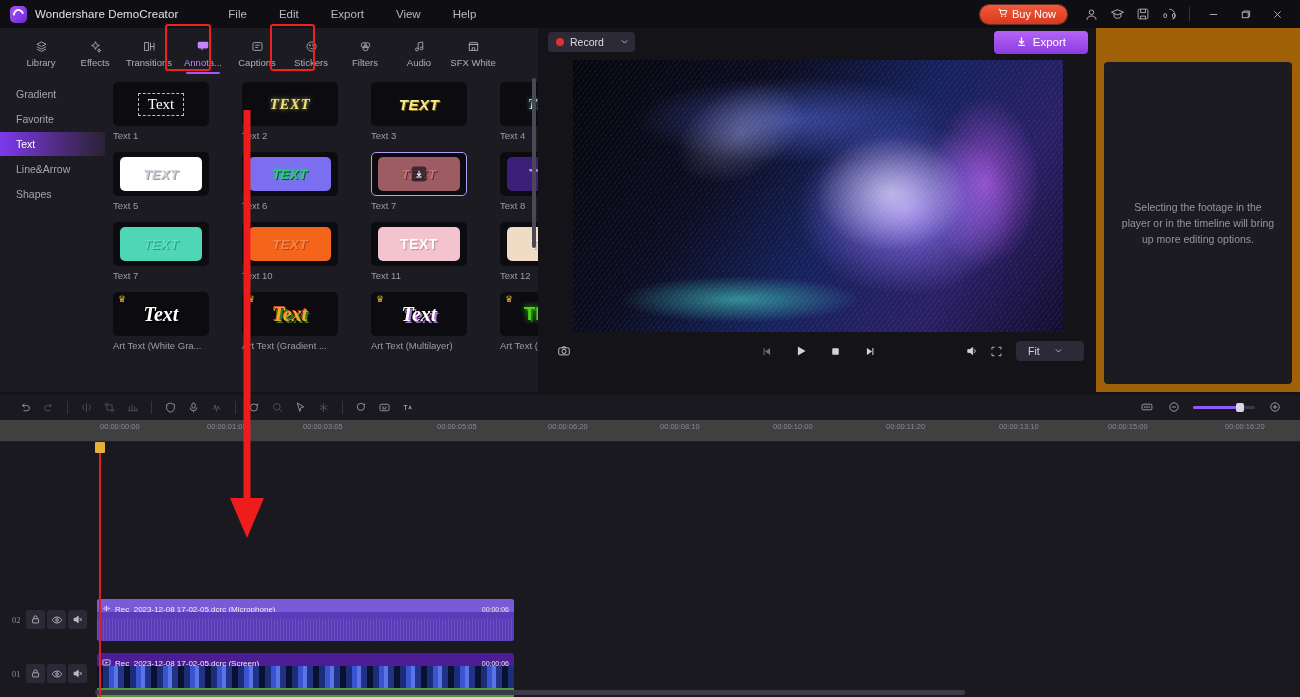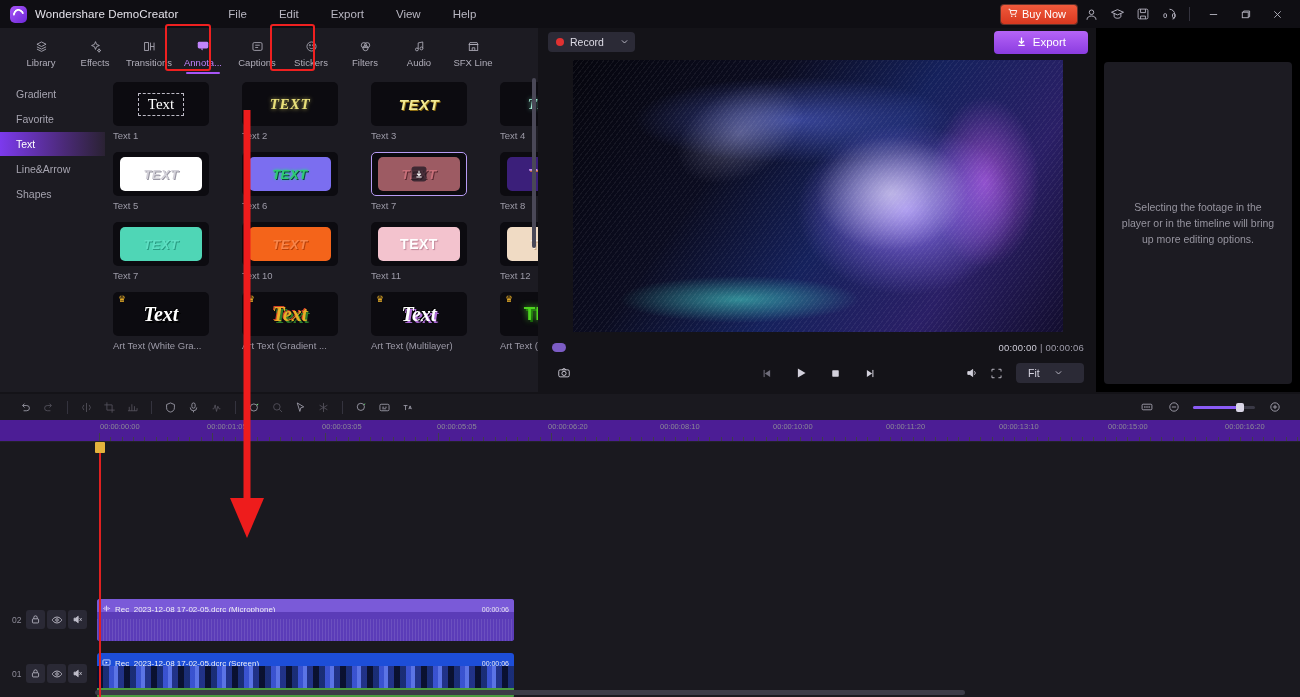--- a/index.html
+++ b/index.html
@@ -31,22 +31,22 @@
   .app-name { font-size:11.5px; color:#e4e2ea; margin-right:34px; letter-spacing:.1px;}
   .menu { display:flex; gap:0px; }
   .menu-item { font-size:11.5px; color:#b9b7c2; padding:3px 16px; border-radius:3px; cursor:default;}
   .proj-title {
     position:absolute; left:0; right:0; text-align:center;
     font-size:11.5px; color:#cfcdd8; pointer-events:none;
   }
   .tb-right { margin-left:auto; display:flex; align-items:center; gap:2px; padding-right:2px; z-index:2;}
   .buy-now {
     background:linear-gradient(180deg,#f05a3c,#d8381f);
-    color:#fff; font-size:11px; border-radius:3px; padding:3px 11px 4px 7px;
-    display:flex; align-items:center; gap:4px; cursor:pointer;
+    color:#fff; font-size:11px; border-radius:9px; padding:3px 11px 4px 18px;
+    display:flex; align-items:center; gap:4px; margin-right:10px; cursor:pointer;
     box-shadow:0 0 0 1px rgba(255,120,90,.35);
   }
   .ticon {
     width:24px; height:22px; display:flex; align-items:center; justify-content:center;
     color:#b5b3c0; cursor:pointer; border-radius:3px;
   }
   .ticon svg{ display:block; }
   .win-sep{ width:1px;height:14px;background:#34333e;margin:0 6px;}
   .wbtn{ width:30px; height:26px; display:flex;align-items:center;justify-content:center; color:#b5b3c0; cursor:pointer;}
 
@@ -141,47 +141,47 @@
   .times b{ color:#cdcbd6; font-weight:normal;}
   .prow2{ height:30px; display:flex; align-items:center; color:#c9c7d3;}
   .pbtn{ width:24px;height:22px; display:flex;align-items:center;justify-content:center; cursor:pointer; color:#d3d1dc;}
   .pcenter{ position:absolute; left:50%; transform:translateX(-50%); display:flex; gap:10px; }
   .fitsel{
     margin-left:8px; background:#2b2a36; border-radius:4px; font-size:10.5px; color:#d6d4e0;
     padding:4px 6px 4px 12px; display:flex; align-items:center; gap:14px; width:68px; cursor:pointer;
   }
 
   
-  .rightpanel{ width:204px; flex:0 0 204px; background:#000000; padding:34px 8px 8px 8px;}
+  .rightpanel{ width:204px; flex:0 0 204px; background:#a16207; padding:34px 8px 8px 8px;}
   .rp-inner{
     background:#1c1b22; border-radius:4px; height:100%; display:flex; align-items:center;
     justify-content:center; padding:0 16px;
   }
   .rp-text{ font-size:10.5px; color:#96949f; text-align:center; line-height:1.55;}
 
   
   .timeline{ flex:0 0 305px; background:#1a191f; display:flex; flex-direction:column; border-top:2px solid #141318;}
   .tl-tools{ height:26px; display:flex; align-items:center; padding:0 14px; gap:0; }
   .tlic{ width:23px;height:20px; display:flex;align-items:center;justify-content:center; color:#a3a1ae; cursor:pointer; border-radius:3px; position:relative;}
   .tlic.dis{ color:#55535e;}
   .tsep{ width:1px;height:13px;background:#34333e;margin:0 7px;}
   .tl-right{ margin-left:auto; display:flex; align-items:center; gap:4px;}
   .zslider{ width:62px; height:3px; background:#3a3946; border-radius:2px; position:relative; margin:0 4px;}
   .zslider .fill{ position:absolute;left:0;top:0;bottom:0;width:46px;background:#8b5cf6;border-radius:2px;}
   .zslider .knob{ position:absolute; left:43px; top:-3px; width:8px;height:9px;border-radius:2px;background:#d9d5e6;}
 
-  .ruler{ height:22px; background:#4c1d95; position:relative; overflow:hidden; border-bottom:1px solid #232229;text-decoration:underline;}
+  .ruler{ height:22px; background:#404040; position:relative; overflow:hidden; border-bottom:1px solid #232229;text-decoration:underline;}
   .r-label{ position:absolute; top:2px; font-size:7.5px; color:#8b8996; white-space:nowrap;}
   .r-tick{ position:absolute; bottom:0; width:1px; background:#3f3e4a;}
   .tracks{ flex:1 1 auto; position:relative; overflow:hidden;}
   .tl-left-col{ position:absolute; left:0; top:0; bottom:0; width:95px; background:#1a191f; z-index:3;}
   .thead{ position:absolute; left:0; width:95px; display:flex; align-items:center; gap:2px; padding-left:12px;}
   .th-ic{ width:19px;height:19px;border-radius:3px; display:flex;align-items:center;justify-content:center; color:#bfbdc9; cursor:pointer;}
   .th-ic.box{ background:#2a2935;}
-  .tname{ font-size:8.5px; color:#8f8d9a; width:12px;}
+  .tname{ font-size:8.5px; color:#8f8d9a; width:12px;font-family:Liberation Serif, serif;}
   .clip{ position:absolute; border-radius:3px; overflow:hidden; cursor:pointer;}
   .clip-hdr{ height:21px; display:flex; align-items:center; padding:0 5px; font-size:8px; color:#f0eff4; gap:4px;}
   .clip-dur{ margin-left:auto; font-size:7px; color:#e7e5ee;}
   .audio-body{ position:absolute; left:0;right:0;top:13px;bottom:0; background:#5b3cb8;}
   .audio-wave{ position:absolute; left:0;right:0;bottom:0;height:22px;
      background:repeating-linear-gradient(90deg, rgba(255,255,255,.10) 0 1px, rgba(255,255,255,0) 1px 3px);}
   .vid-body{ position:absolute; left:0;right:0;top:13px;bottom:0; background:#0e1430;}
   .vid-strip{ position:absolute;left:0;right:0;top:0;height:32px;
      background:
        repeating-linear-gradient(90deg,
@@ -350,21 +350,21 @@
           <span>Audio</span>
         </div>
         <div class="tab">
           <span class="ic">
             <svg width="13" height="13" viewBox="0 0 20 20" fill="none" stroke="currentColor" stroke-width="1.3">
               <path d="M3 7l1.5-3h11L17 7z"></path>
                 <rect x="3.5" y="7" width="13" height="9"></rect>
                 <path d="M8 16v-4h4v4"></path>
             </svg>
           </span>
-          <span>SFX Line</span>
+          <span>SFX White</span>
         </div>
 
         <div class="hl-box" style="left:165px; top:-4px; width:46px; height:47px;"></div>
         <div class="hl-box" style="left:270px; top:-4px; width:45px; height:47px;"></div>
       </div>
 
       <div class="panelbody">
         <div class="catlist">
           <div class="cat">Gradient</div>
           <div class="cat">Favorite</div>
@@ -531,28 +531,20 @@
       <div class="videoarea">
         <div class="video">
           <div class="v-l1"></div>
           <div class="v-l4"></div>
           <div class="v-l3"></div>
           <div class="v-l2"></div>
         </div>
       </div>
 
       <div class="prev-bottom">
-        <div class="prow1">
-          <div class="pill"></div>
-          <div class="times">
-            <b>00:00:00</b>
-            <span> | </span>
-            <span>00:00:06</span>
-          </div>
-        </div>
         <div class="prow2" style="position:relative;">
           <div class="pbtn">
             <svg width="14" height="14" viewBox="0 0 20 20" fill="none" stroke="currentColor" stroke-width="1.3">
               <rect x="2.5" y="5.5" width="15" height="10" rx="2"></rect>
                 <circle cx="10" cy="10.5" r="3"></circle>
                 <path d="M7.5 5.5l1-1.5h3l1 1.5"></path>
             </svg>
           </div>
           <div class="pcenter">
             <div class="pbtn" style="color:#6f6d7a;">
@@ -723,21 +715,21 @@
               <circle cx="10" cy="10" r="6"></circle>
               <path d="M7 10h6M10 7v6"></path>
             </svg>
         </div>
       </div>
     </div>
 
     <div class="ruler">
       <div class="r-label" style="left:100px;">00:00:00:00</div>
       <div class="r-label" style="left:207px;">00:00:01:05</div>
-      <div class="r-label" style="left:322px;">00:00:03:05</div>
+      <div class="r-label" style="left:303px;">00:00:03:05</div>
       <div class="r-label" style="left:437px;">00:00:05:05</div>
       <div class="r-label" style="left:548px;">00:00:06:20</div>
       <div class="r-label" style="left:660px;">00:00:08:10</div>
       <div class="r-label" style="left:773px;">00:00:10:00</div>
       <div class="r-label" style="left:886px;">00:00:11:20</div>
       <div class="r-label" style="left:999px;">00:00:13:10</div>
       <div class="r-label" style="left:1108px;">00:00:15:00</div>
       <div class="r-label" style="left:1225px;">00:00:16:20</div>
       <div id="ruler-ticks">
           <div class="r-tick" style="left: 99px; height: 8px;"></div>
@@ -907,21 +899,21 @@
           </span>
           <span>Rec_2023-12-08 17-02-05.dcrc (Microphone)</span>
           <span class="clip-dur">00:00:06</span>
         </div>
         <div class="audio-body">
           <div class="audio-wave"></div>
         </div>
       </div>
 
       <div class="clip" style="left:97px; top:211px; width:417px; height:45px; background:#0e1430;">
-        <div class="clip-hdr" style="background:#1d4ed8;">
+        <div class="clip-hdr" style="background:#4c1d95;">
           <span>
             <svg width="9" height="9" viewBox="0 0 14 14" stroke="#fff" stroke-width="1.1" fill="none">
                 <rect x="1.5" y="3" width="11" height="8" rx="1"></rect>
                 <path d="M5.5 5.5l3.5 1.8-3.5 1.8z" fill="#fff" stroke="none"></path>
               </svg>
           </span>
           <span>Rec_2023-12-08 17-02-05.dcrc (Screen)</span>
           <span class="clip-dur">00:00:06</span>
         </div>
         <div class="vid-body">

